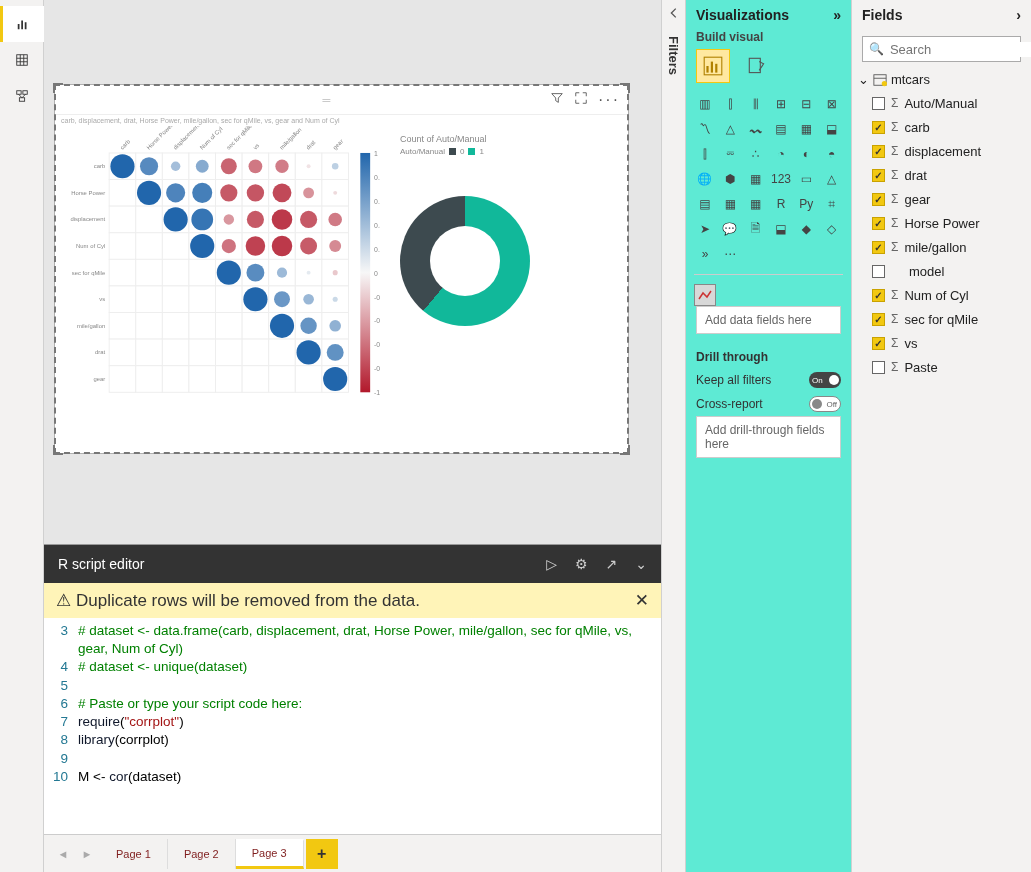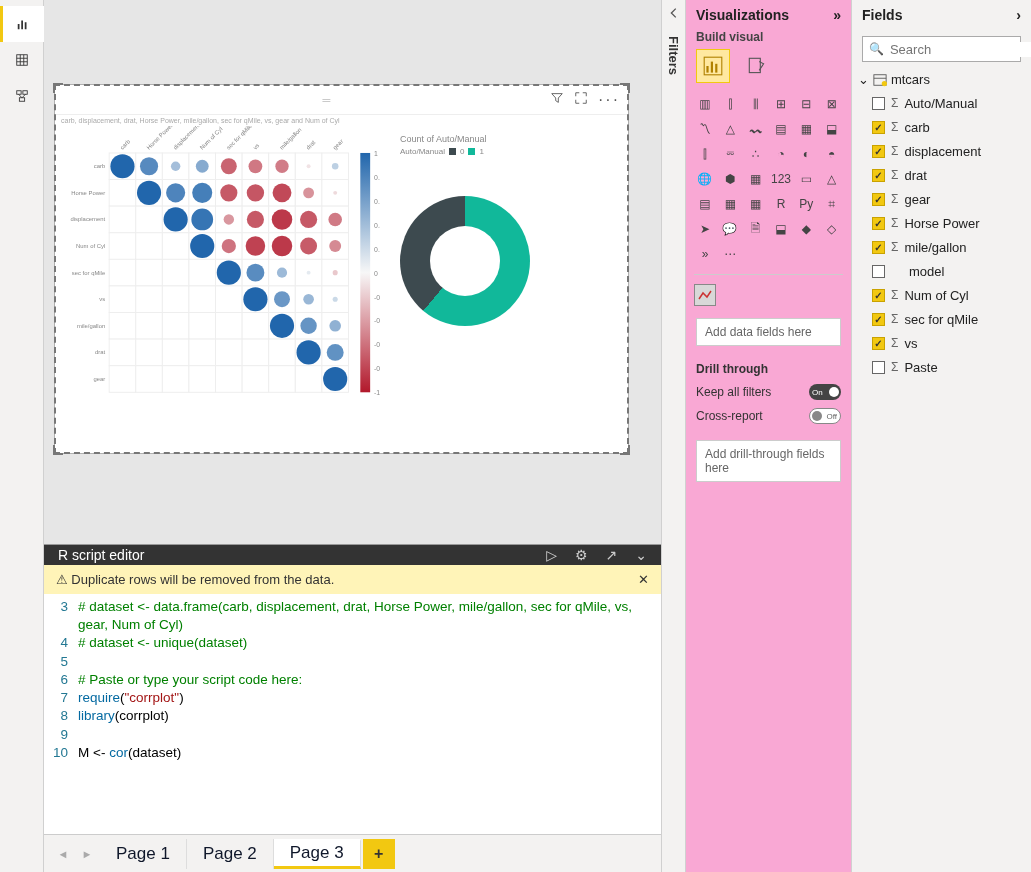--- a/index.html
+++ b/index.html
@@ -20,46 +20,46 @@
 svg.corr{width:100%;height:100%}
 .donutbox{flex:1;padding:8px 8px 0 20px}
 .dtitle{font-size:9px;color:#888}
 .dleg{font-size:8px;color:#888;display:flex;align-items:center;gap:4px;margin-top:3px}
 .dleg .dot{width:7px;height:7px;display:inline-block}
 .dleg .d0{background:#3d4a4f}
 .dleg .d1{background:#11b89a}
 .donut{width:130px;height:130px;margin-top:40px;border-radius:50%;background:conic-gradient(#11b89a 0 220deg,#3d4a4f 220deg 360deg);display:flex;align-items:center;justify-content:center}
 .donut::after{content:"";width:70px;height:70px;background:#fff;border-radius:50%}
 .editor{height:290px;background:#fff;border-top:1px solid #999;display:flex;flex-direction:column}
-.ed-title{background:#333;color:#fff;height:20px;display:flex;align-items:center;justify-content:space-between;padding:0 14px;font-size:14px}
+.ed-title{background:#333;color:#fff;height:38px;display:flex;align-items:center;justify-content:space-between;padding:0 14px;font-size:14px}
 .ed-ctrls{display:flex;gap:18px;color:#ccc;font-size:14px}
-.warn{background:#fff4b8;padding:7px 12px;font-size:13px;display:flex;align-items:center;justify-content:space-between;color:#333}
+.warn{background:#fff4b8;padding:7px 12px;font-size:17px;display:flex;align-items:center;justify-content:space-between;color:#333}
 .code{flex:1;overflow:auto;font-family:Consolas,monospace;font-size:13.5px;line-height:1.35;padding:4px 0}
 .cl{display:flex}
 .ln{width:34px;text-align:right;color:#237893;padding-right:10px;user-select:none}
 .cc{flex:1;white-space:pre-wrap;padding-right:16px}
-.cmt{color:#008000}.kw{color:#0369a1}.str{color:#a31515}.num{color:#098658}
+.cmt{color:#008000}.kw{color:#0f172a}.str{color:#a31515}.num{color:#098658}
 .tabs{height:38px;background:#f3f2f1;border-top:1px solid #ccc;display:flex;align-items:center;padding:0 8px;gap:2px}
 .navbt{width:22px;height:28px;display:flex;align-items:center;justify-content:center;color:#aaa;font-size:11px}
-.ptab{height:30px;padding:0 16px;display:flex;align-items:center;font-size:17px;color:#0f172a;cursor:pointer;border-right:1px solid #ddd}
+.ptab{height:30px;padding:0 16px;display:flex;align-items:center;font-size:11px;color:#7f1d1d;cursor:pointer;border-right:1px solid #ddd}
 .ptab.active{background:#fff;border-top:2px solid #fff;border-bottom:3px solid #f2c811}
 .addtab{width:32px;height:30px;background:#f2c811;display:flex;align-items:center;justify-content:center;font-size:16px;font-weight:bold;color:#333}
 .filters{width:24px;background:#f3f2f1;border-left:1px solid #d0d0d0;display:flex;flex-direction:column;align-items:center;padding-top:6px;gap:12px}
 .filters .vt{writing-mode:vertical-lr;font-size:13px;font-weight:600;color:#333}
-.vispane{width:166px;background:#f9a8d4;border-left:1px solid #d0d0d0;display:flex;flex-direction:column;font-size:12px}
+.vispane{width:166px;background:#5eead4;border-left:1px solid #d0d0d0;display:flex;flex-direction:column;font-size:12px}
 .pane-hdr{height:30px;display:flex;align-items:center;justify-content:space-between;padding:0 10px;font-size:14px;font-weight:600;color:#222}
 .bvlbl{padding:0 10px 5px 10px;font-size:12px;color:#444;font-weight:700}
 .bvtabs{display:flex;gap:10px;padding:0 10px 10px 10px}
 .bvtab{width:34px;height:34px;border:1px solid transparent;display:flex;align-items:center;justify-content:center}
 .bvtab.active{background:#ffe8a0;border:1px solid #f2c811}
 .gallery{padding:0 8px;display:grid;grid-template-columns:repeat(6,1fr);gap:3px}
 .gbtn{width:22px;height:22px;display:flex;align-items:center;justify-content:center;color:#444;font-size:12px;cursor:pointer;border:1px solid transparent}
 .gbtn.sel{border:1px solid #888;background:#d8d8d8}
 .sec{padding:8px 10px 4px 10px;color:#666;font-size:12px}
-.well{margin:12px 10px 8px 10px;background:#fff;border:1px solid #ccc;padding:6px 8px;font-size:12px;color:#666}
+.well{margin:0 10px 8px 10px;background:#fff;border:1px solid #ccc;padding:6px 8px;font-size:12px;color:#666}
 .trow{display:flex;align-items:center;justify-content:space-between;padding:4px 10px;font-size:12px;color:#333}
 .toggle{width:32px;height:16px;border-radius:8px;background:#999;position:relative;font-size:8px;color:#fff;display:flex;align-items:center;padding:0 3px}
 .toggle.off{background:#fff;border:1px solid #888;color:#666;justify-content:flex-end}
 .toggle.off::before{content:"";width:10px;height:10px;border-radius:50%;background:#888;position:absolute;left:2px}
 .toggle.on{background:#444;justify-content:flex-start}
 .toggle.on::after{content:"";width:10px;height:10px;border-radius:50%;background:#fff;position:absolute;right:2px}
 .fieldspane{width:180px;background:#f3f2f1;border-left:1px solid #d0d0d0;display:flex;flex-direction:column;font-size:12px}
 .search{margin:6px 10px;display:flex;align-items:center;border:1px solid #aaa;background:#fff;height:26px;padding:0 6px;gap:6px;color:#666}
 .search input{border:none;outline:none;flex:1;font-size:13px}
 .tblhdr{display:flex;align-items:center;gap:4px;padding:4px 6px;font-size:13px;color:#222}

